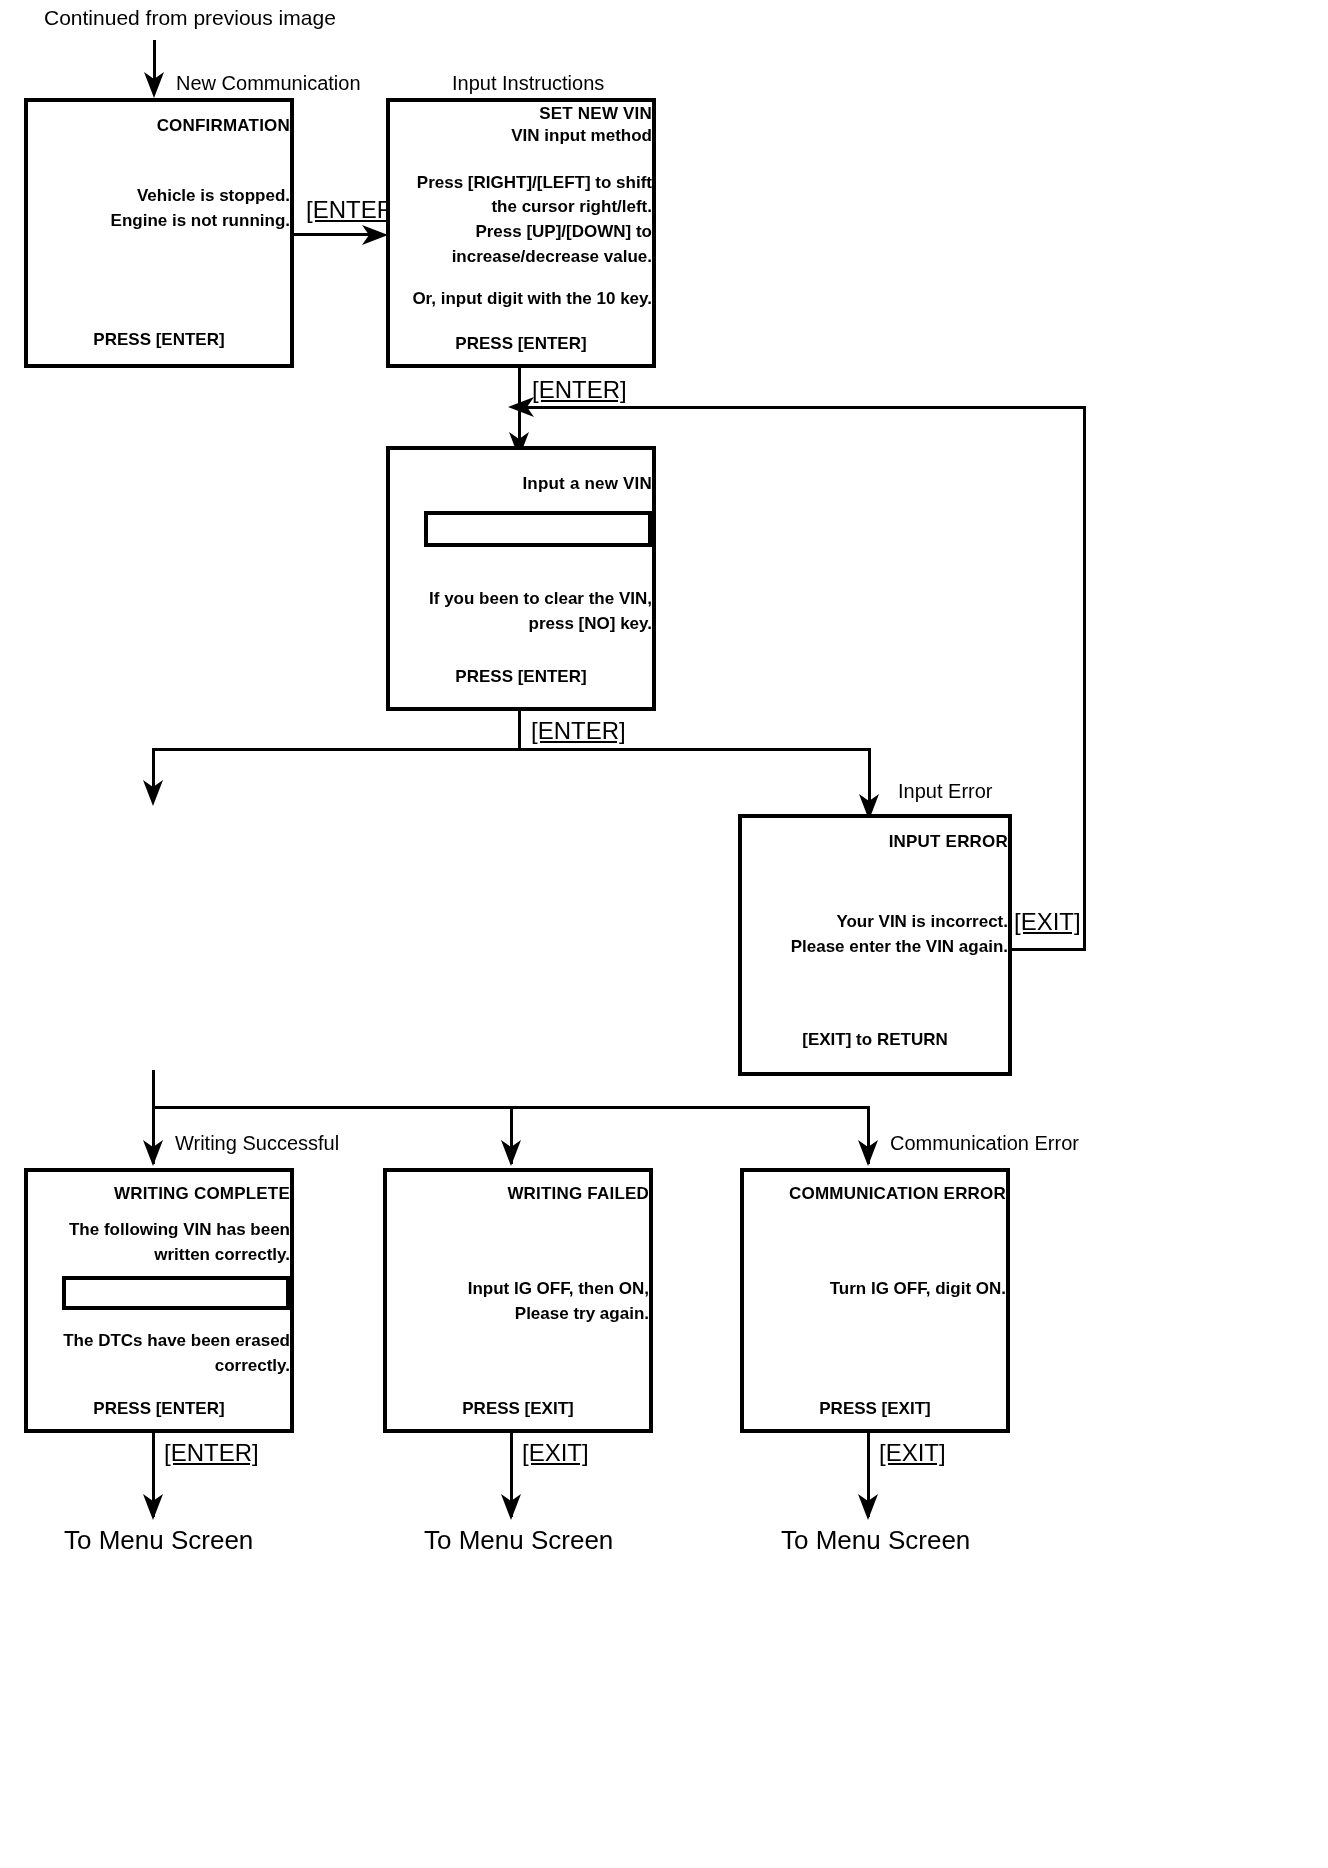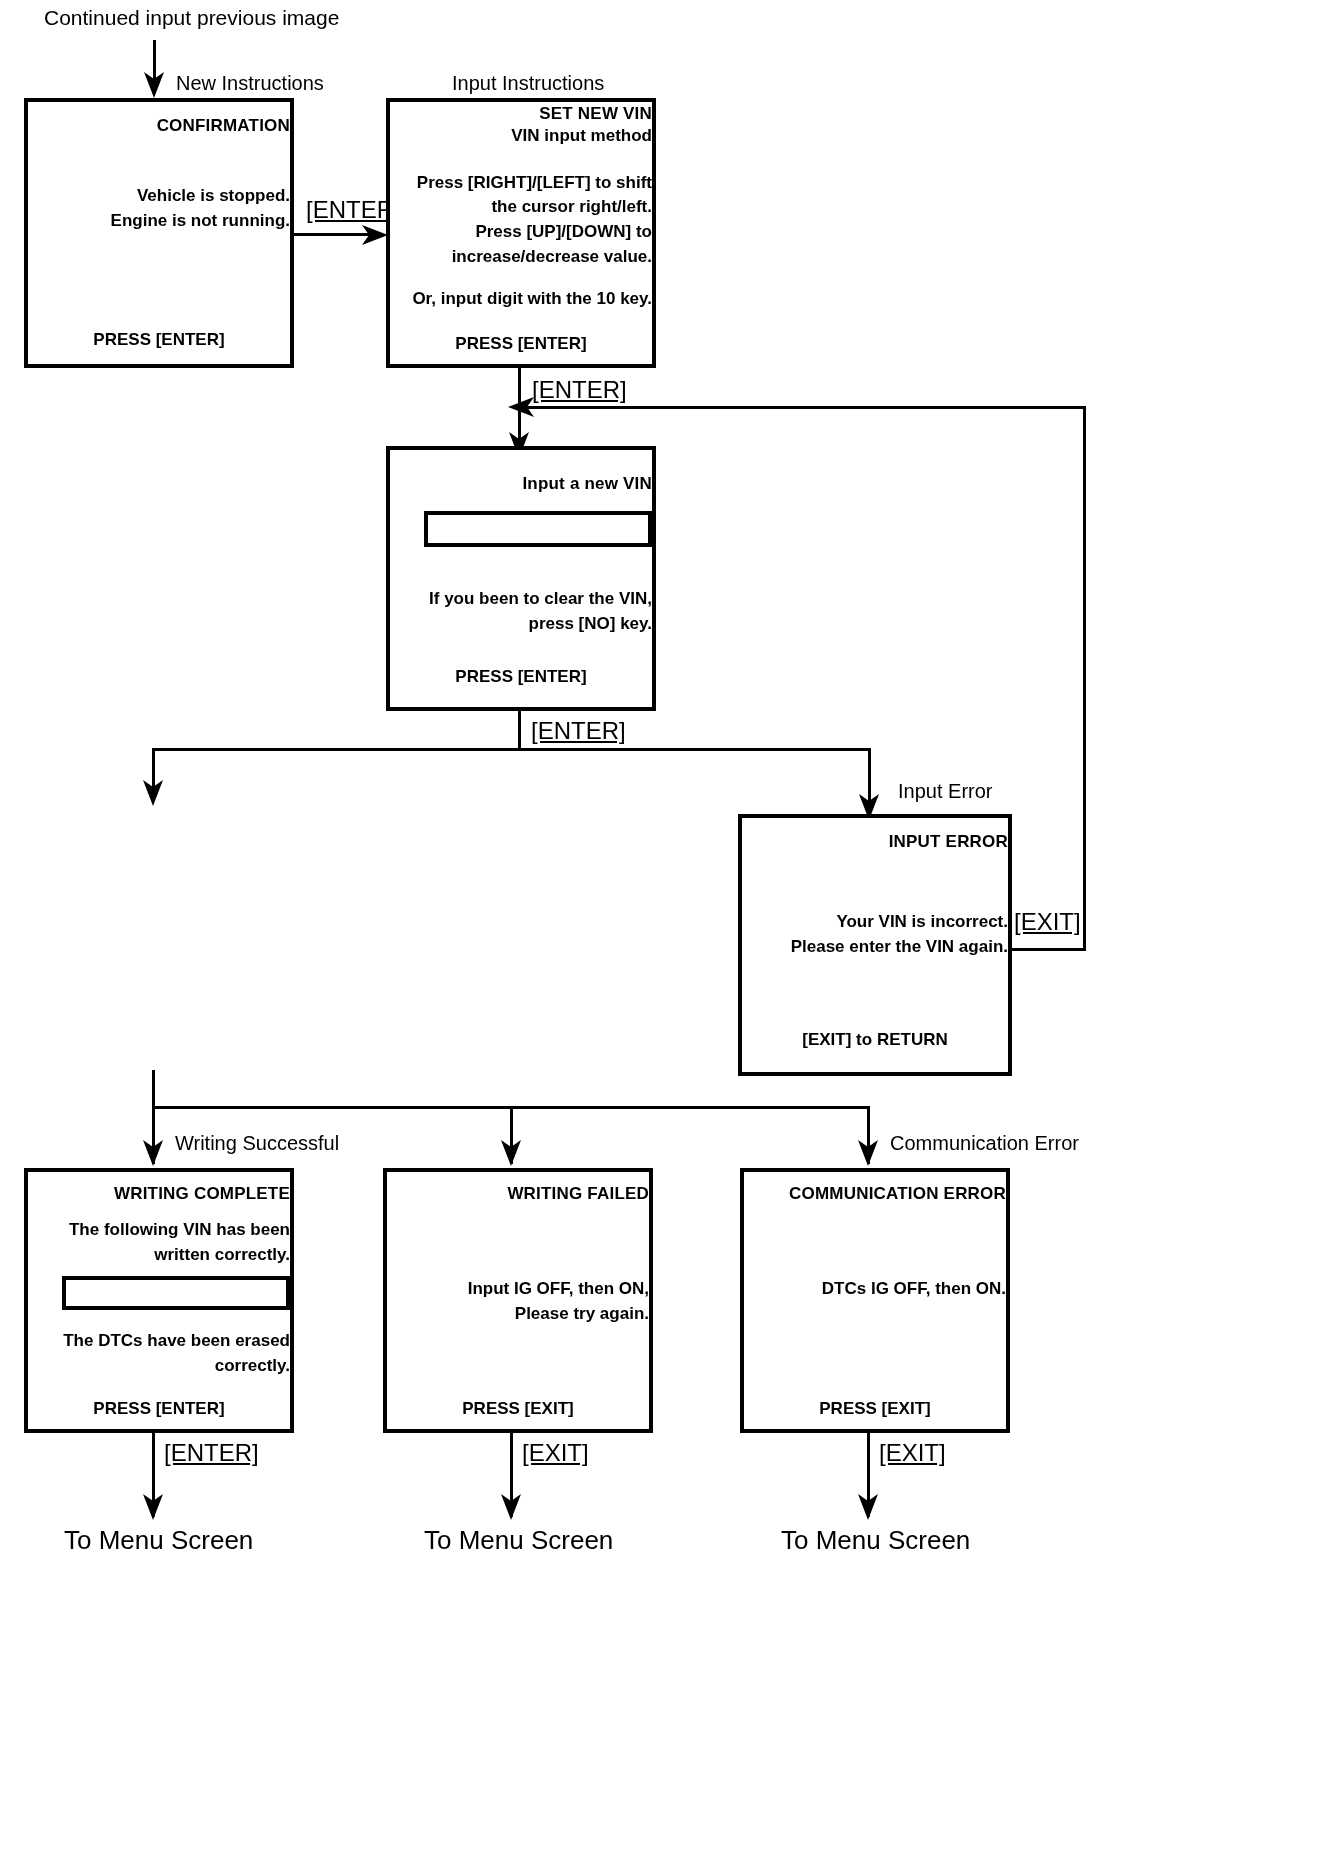--- a/index.html
+++ b/index.html
@@ -91,28 +91,28 @@
   svg.arrowhead {
     position: absolute;
     overflow: visible;
   }
 </style>
 </head>
 <body>
 
 <div id="canvas">
 
-  <div class="caption" style="left:44px; top:6px; font-size:21px;">Continued input previous image</div>
+  <div class="caption" style="left:44px; top:6px; font-size:21px;">Continued from previous image</div>
 
   <div class="vline" style="left:153px; top:40px; height:52px;"></div>
   <svg class="arrowhead" style="left:143px; top:70px;" width="22" height="28" viewBox="0 0 22 28">
     <polygon points="11,28 1,2 11,9 21,2" fill="#000"></polygon>
   </svg>
 
-  <div class="caption" style="left:176px; top:72px;">New Instructions</div>
+  <div class="caption" style="left:176px; top:72px;">New Communication</div>
   <div class="caption" style="left:452px; top:72px;">Input Instructions</div>
 
   <div class="box" style="left:24px; top:98px; width:270px; height:270px;">
     <div class="box-inner">
       <div class="scr-title" style="margin-top:14px;">CONFIRMATION</div>
       <div class="scr-line" style="margin-top:48px;">Vehicle is stopped.</div>
       <div class="scr-line">Engine is not running.</div>
       <div class="scr-footer" style="position:absolute; bottom:14px; left:0; right:0;">PRESS [ENTER]</div>
     </div>
   </div>
@@ -225,21 +225,21 @@
       <div class="scr-title" style="margin-top:12px;">WRITING FAILED</div>
       <div class="scr-line" style="margin-top:73px;">Input IG OFF, then ON,</div>
       <div class="scr-line">Please try again.</div>
       <div class="scr-footer" style="position:absolute; bottom:10px; left:0; right:0;">PRESS [EXIT]</div>
     </div>
   </div>
 
   <div class="box" style="left:740px; top:1168px; width:270px; height:265px;">
     <div class="box-inner">
       <div class="scr-title" style="margin-top:12px;">COMMUNICATION ERROR</div>
-      <div class="scr-line" style="margin-top:73px;">DTCs IG OFF, then ON.</div>
+      <div class="scr-line" style="margin-top:73px;">Turn IG OFF, digit ON.</div>
       <div class="scr-footer" style="position:absolute; bottom:10px; left:0; right:0;">PRESS [EXIT]</div>
     </div>
   </div>
 
   <div class="vline" style="left:152px; top:1433px; height:84px;"></div>
   <svg class="arrowhead" style="left:142px; top:1492px;" width="22" height="28" viewBox="0 0 22 28">
     <polygon points="11,28 1,2 11,9 21,2" fill="#000"></polygon>
   </svg>
   <div class="edge-label" style="left:164px; top:1439px;">[ENTER]</div>
 

